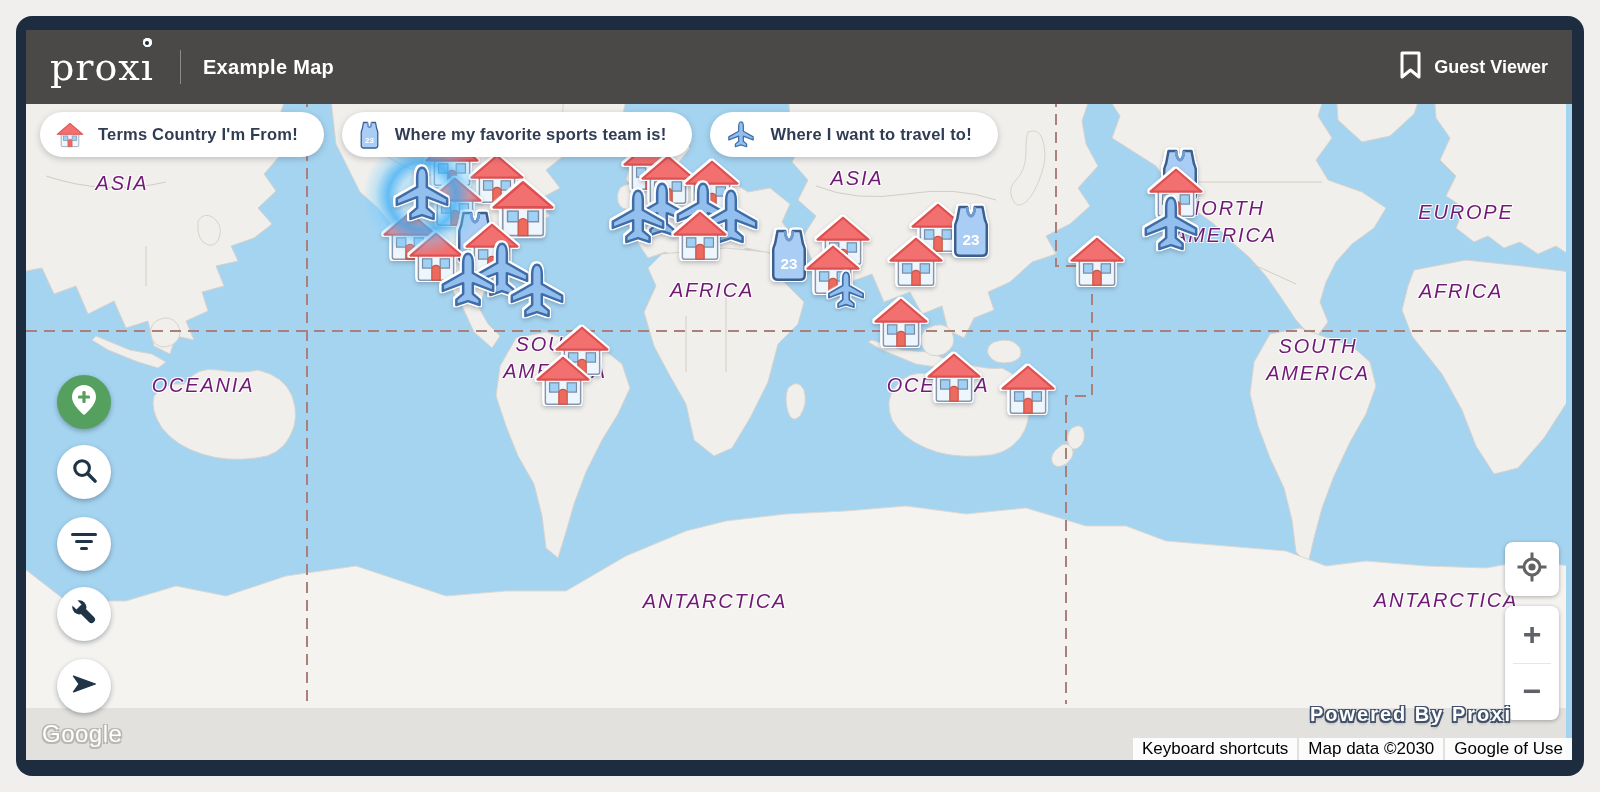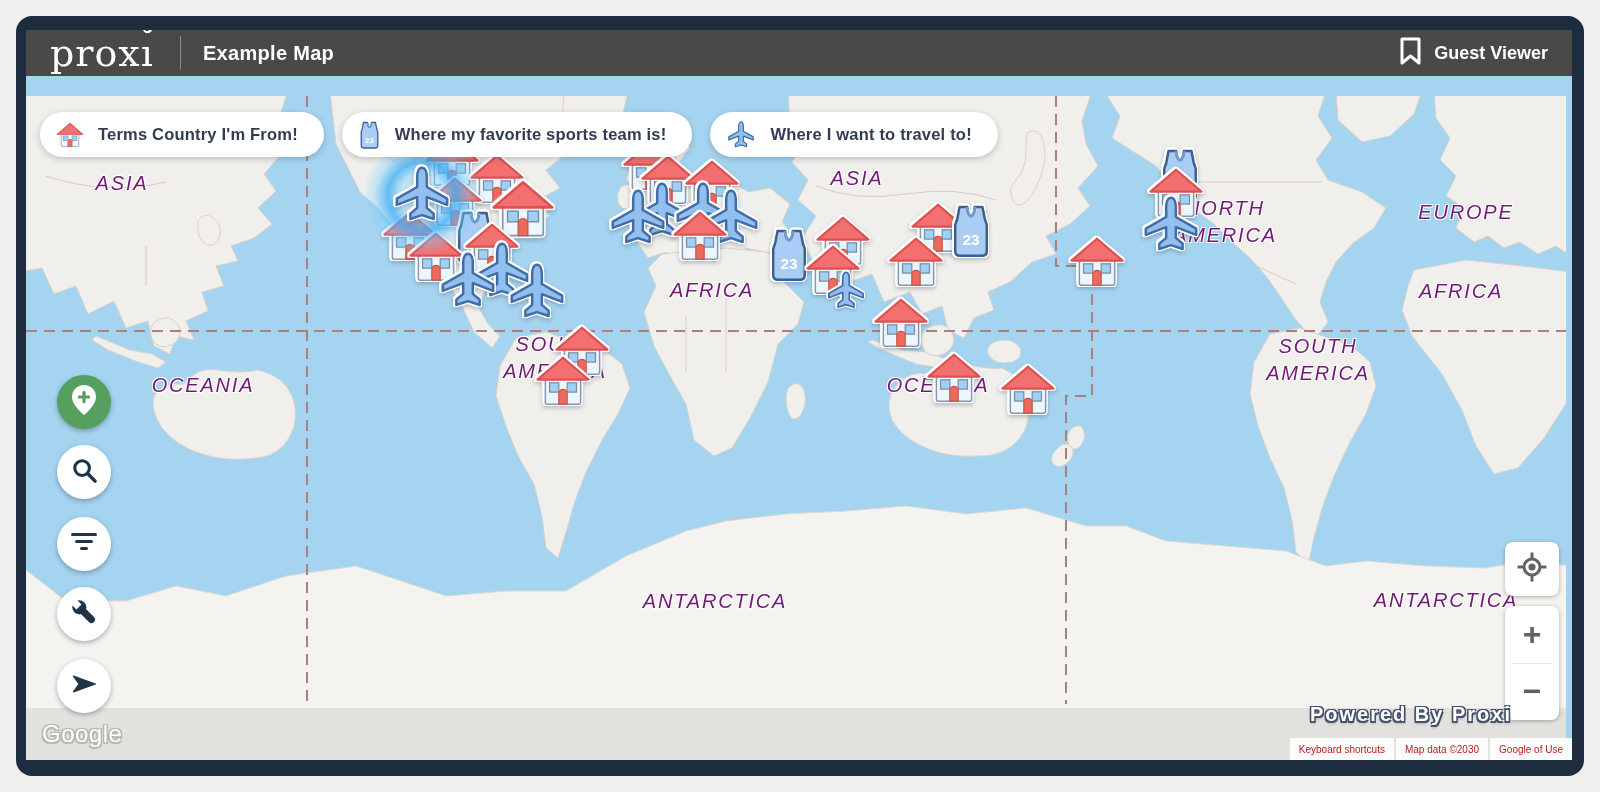--- a/index.html
+++ b/index.html
@@ -4,21 +4,21 @@
 <style>
   * { margin:0; padding:0; box-sizing:border-box; }
   html,body { width:1600px; height:792px; }
   body { font-family:"Liberation Sans", sans-serif; background:#f0efed; position:relative; overflow:hidden; }
 
   .frame { position:absolute; left:16px; top:16px; width:1568px; height:760px;
            background:#1d2c3e; border-radius:16px; padding:14px 12px 16px 10px; }
   .app { width:100%; height:100%; overflow:hidden; position:relative; background:#a5d4f0; }
 
   
-  .header { height:46px; background:#4a4947; display:flex; align-items:center; padding:0 24px; position:relative; z-index:900; }
+  .header { height:74px; background:#4a4947; display:flex; align-items:center; padding:0 24px; position:relative; z-index:900; }
   .logo { font-family:"DejaVu Serif", serif; font-size:38px; color:#fff; letter-spacing:1px; line-height:1; position:relative; }
   .logo .i-pin { position:relative; }
   .logo .i-pin::after { content:""; position:absolute; left:2px; top:-7px; width:9px; height:9px;
      background:#fff; border-radius:50%; box-shadow: inset 0 0 0 2.5px #fff; }
   .logo .i-pin::before { content:""; position:absolute; left:4.5px; top:-4.5px; width:4px; height:4px; background:#1d2c3e; border-radius:50%; z-index:1; }
   .hdr-divider { width:1px; height:34px; background:#8a8a88; margin:0 22px 0 26px; }
   .hdr-title { color:#fff; font-size:20px; font-weight:bold; letter-spacing:.3px; }
   .hdr-right { margin-left:auto; display:flex; align-items:center; gap:12px; }
   .guest-label { color:#fff; font-size:18px; font-weight:bold; white-space:nowrap; }
 
@@ -61,21 +61,21 @@
      box-shadow:0 1px 4px rgba(0,0,0,.3); display:flex; flex-direction:column; z-index:750; }
   .zoom-btn { flex:1; display:flex; align-items:center; justify-content:center; font-size:32px; font-weight:bold; color:#5f6368; cursor:pointer; }
   .zoom-div { height:1px; background:#e6e6e6; margin:0 8px; }
 
   
   .google-logo { position:absolute; left:16px; bottom:12px; z-index:760; font-size:24px; font-weight:normal; color:#fff; letter-spacing:.5px; cursor:pointer;
      text-shadow:-1.5px -1.5px 0 #b9b7b2, 1.5px -1.5px 0 #b9b7b2, -1.5px 1.5px 0 #b9b7b2, 1.5px 1.5px 0 #b9b7b2; }
   .powered { position:absolute; right:60px; bottom:34px; z-index:760; font-size:20px; font-weight:800; letter-spacing:2px; color:#fff;
      text-shadow:-1.5px -1.5px 0 #41506b, 1.5px -1.5px 0 #41506b, -1.5px 1.5px 0 #41506b, 1.5px 1.5px 0 #41506b, 0 3px 3px rgba(0,0,0,.25); }
   .attrib { position:absolute; right:0; bottom:0; height:22px; display:flex; gap:2px; z-index:760; }
-  .attrib span { background:rgba(255,255,255,.9); color:#b91c1c; font-size:10px; display:flex; align-items:center; padding:0 9px; white-space:nowrap; }
+  .attrib span { background:rgba(255,255,255,.9); color:#000000; font-size:17px; display:flex; align-items:center; padding:0 9px; white-space:nowrap; }
 
   .hidden-defs { position:absolute; width:0; height:0; overflow:hidden; }
 </style>
 </head>
 <body>
 
 <svg class="hidden-defs" aria-hidden="true">
   <defs>
     <symbol id="sym-house" viewBox="0 0 60 56">
       <rect x="11" y="24" width="38" height="29" rx="2" fill="#eef6fd" stroke="#8796ad" stroke-width="1.6"></rect>

